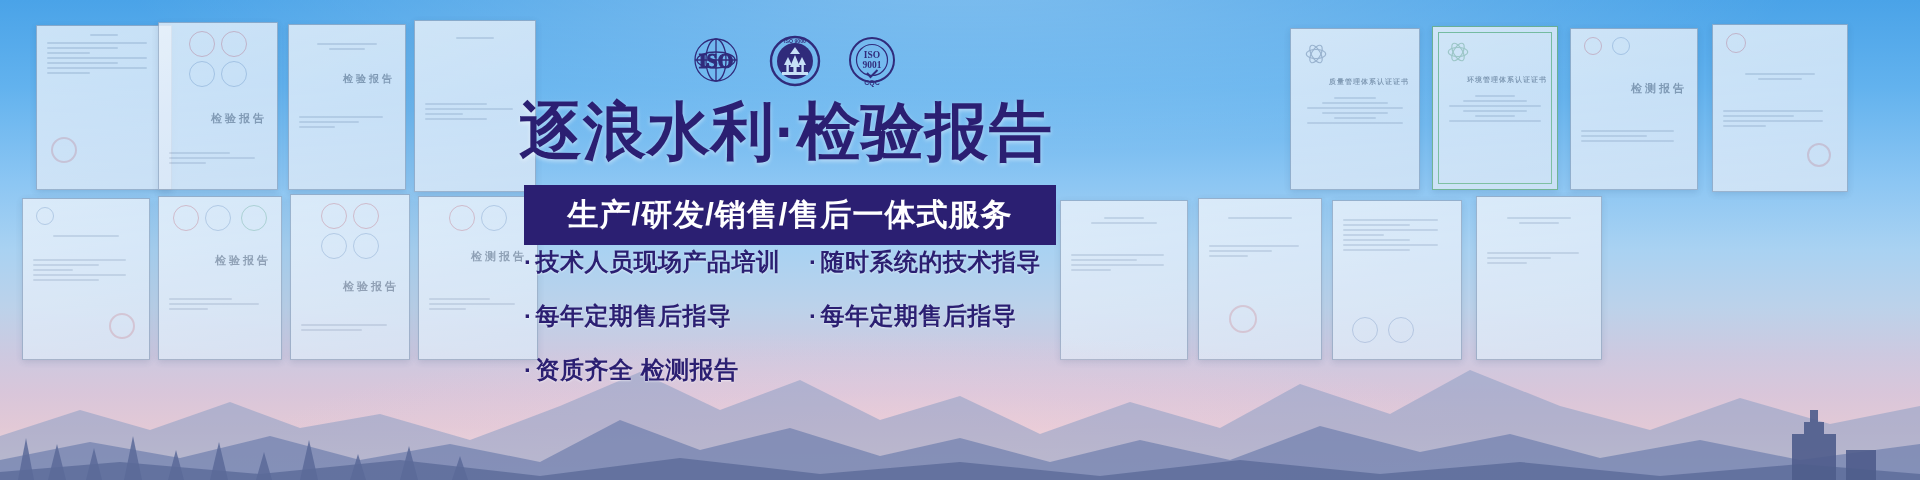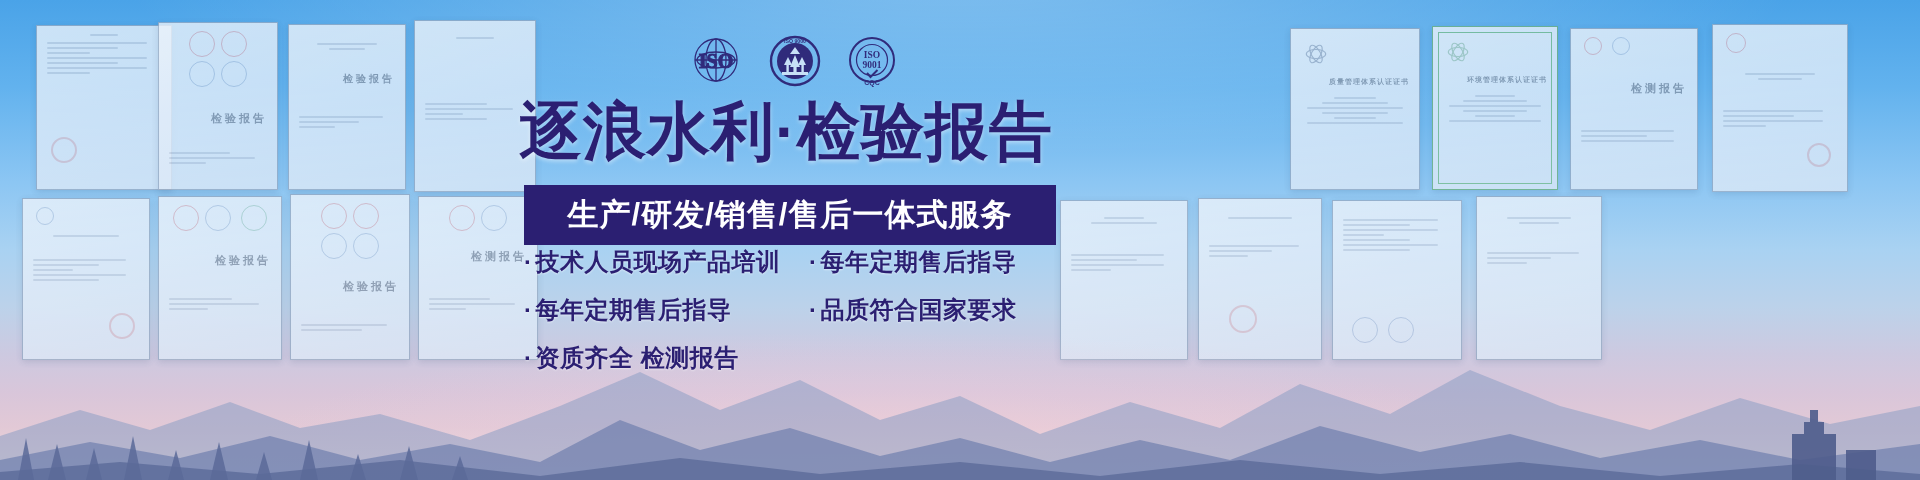--- a/index.html
+++ b/index.html
@@ -119,21 +119,21 @@
     color:#ffffff; font-size:31px; font-weight:700; letter-spacing:1px;
     white-space:nowrap;
   }
 
   
   .bullets{
     position:absolute; left:524px; top:246px;
     width:540px;
     display:grid;
     grid-template-columns:285px 255px;
-    row-gap:16px;
+    row-gap:22px;
   }
   .bullet{
     color:#2b1f72;
     font-size:24px; font-weight:700; letter-spacing:.5px;
     white-space:nowrap;
     text-shadow:0 1px 2px rgba(255,255,255,.5);
   }
   .bullet .dot{ margin-right:3px; }
 </style>
 </head>
@@ -455,26 +455,26 @@
 
   <div class="subbar">
     <span>生产/研发/销售/售后一体式服务</span>
   </div>
 
   <div class="bullets">
     <div class="bullet">
       <span class="dot">·</span><span>技术人员现场产品培训</span>
     </div>
     <div class="bullet">
-      <span class="dot">·</span><span>每年定期售后指导</span>
+      <span class="dot">·</span><span>随时系统的技术指导</span>
     </div>
     <div class="bullet">
       <span class="dot">·</span><span>每年定期售后指导</span>
     </div>
     <div class="bullet">
-      <span class="dot">·</span><span>品质符合国家要求</span>
+      <span class="dot">·</span><span>每年定期售后指导</span>
     </div>
     <div class="bullet">
       <span class="dot">·</span><span>资质齐全 检测报告</span>
     </div>
   </div>
 
 </div>
 
 </body></html>

